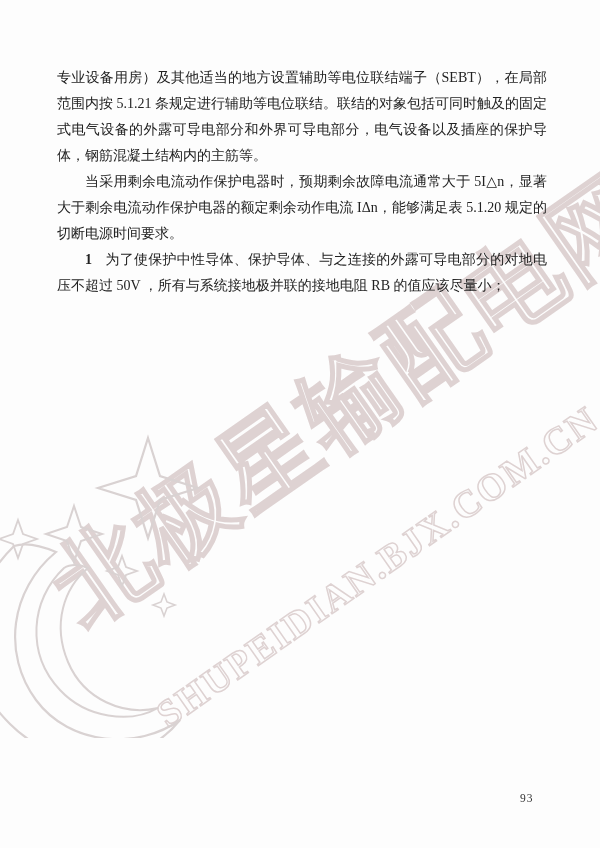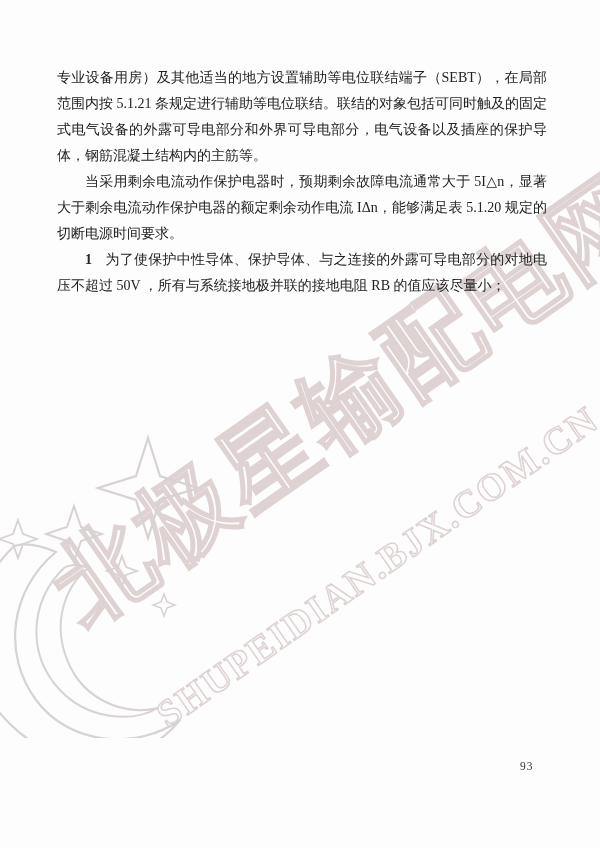--- a/index.html
+++ b/index.html
@@ -61,21 +61,21 @@
     line-height:26px;
     text-align:justify;
     text-justify:inter-ideograph;
   }
   .content p.indent { text-indent:2em; }
   .pl { font-weight:bold; }
   .pl:not(:empty) { margin-right:0.95em; }
 
   .page-number {
     position:absolute;
-    left:520px; top:760px;
+    left:520px; top:792px;
     z-index:2;
     font-size:11.5px;
     color:#333333;
     letter-spacing:1px;
   }
 </style>
 </head>
 <body>
 
 <div class="page">

